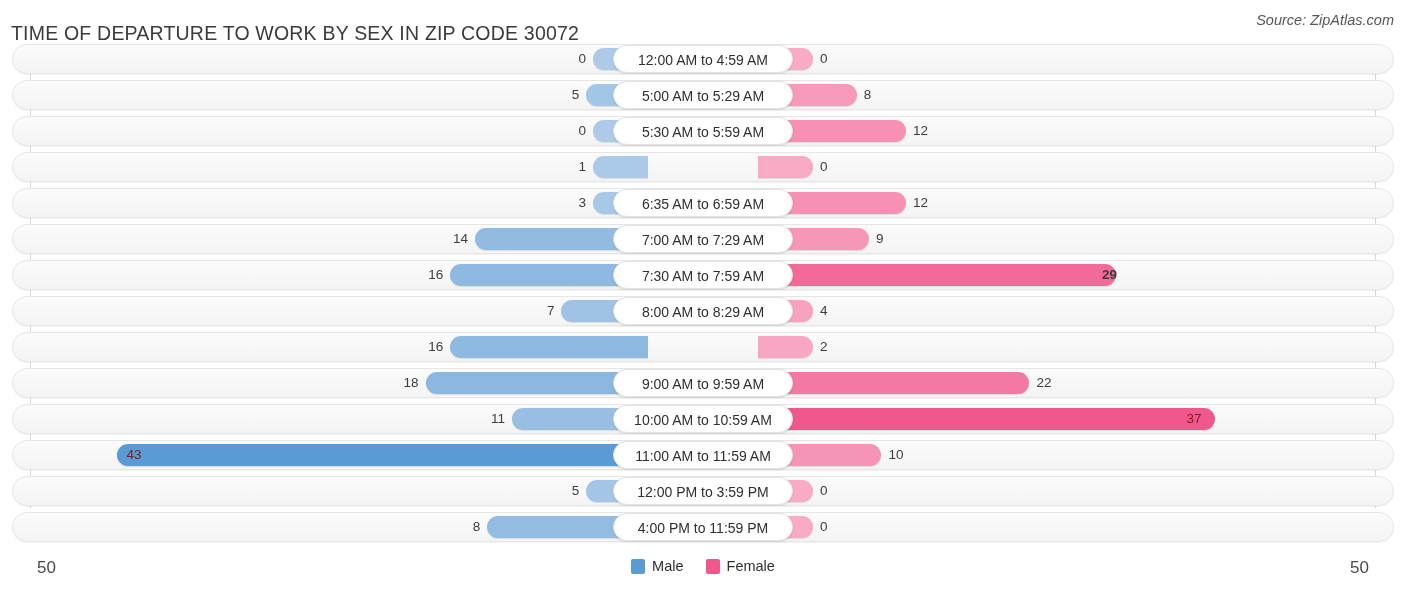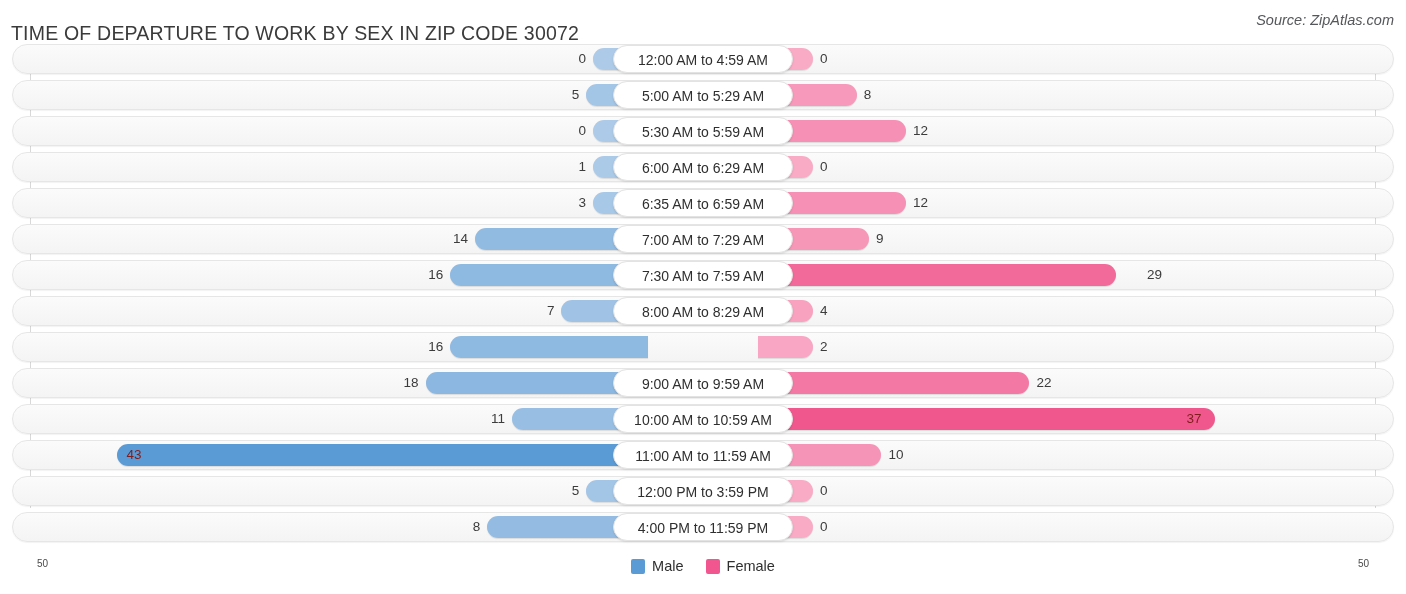--- a/index.html
+++ b/index.html
@@ -141,21 +141,21 @@
   .footer {
     position: absolute;
     left: 0;
     top: 552px;
     width: 1406px;
     height: 42px;
   }
   .axis-label {
     position: absolute;
     top: 6px;
-    font-size: 10px;
+    font-size: 17px;
     color: #4a4a4a;
   }
   .axis-label.l { left: 37px; }
   .axis-label.r { right: 37px; }
 
   .legend {
     position: absolute;
     left: 0;
     right: 0;
     top: 6px;
@@ -213,21 +213,20 @@
         <div class="bar female" style="left: 758px; width: 148.08px; background: rgb(246, 144, 180);"></div>
         <div class="val female-out" style="left: 913.08px;">12</div>
         <div class="pill">5:30 AM to 5:59 AM</div>
       </div>
       <div class="row">
         <div class="track"></div>
         <div class="bar male" style="right: 758px; width: 55px; background: rgb(171, 202, 232);"></div>
         <div class="val male-out" style="right: 820px;">1</div>
         <div class="bar female" style="left: 758px; width: 55px; background: rgb(249, 171, 198);"></div>
         <div class="val female-out" style="left: 820px;">0</div>
-        <div class="pill">6:00 AM to 6:29 AM</div>
       </div>
       <div class="row">
         <div class="track"></div>
         <div class="bar male" style="right: 758px; width: 55px; background: rgb(167, 200, 231);"></div>
         <div class="val male-out" style="right: 820px;">3</div>
         <div class="bar female" style="left: 758px; width: 148.08px; background: rgb(246, 144, 180);"></div>
         <div class="val female-out" style="left: 913.08px;">12</div>
         <div class="pill">6:35 AM to 6:59 AM</div>
       </div>
       <div class="row">
@@ -236,21 +235,21 @@
         <div class="val male-out" style="right: 938.04px;">14</div>
         <div class="bar female" style="left: 758px; width: 111.06px; background: rgb(247, 151, 184);"></div>
         <div class="val female-out" style="left: 876.06px;">9</div>
         <div class="pill">7:00 AM to 7:29 AM</div>
       </div>
       <div class="row">
         <div class="track"></div>
         <div class="bar male" style="right: 758px; width: 197.76px; background: rgb(142, 185, 225);"></div>
         <div class="val male-out" style="right: 962.76px;">16</div>
         <div class="bar female" style="left: 758px; width: 357.86px; background: rgb(242, 106, 153);"></div>
-        <div class="val female-out" style="left: 1147px;">29</div>
+        <div class="val female-out" style="left: 1102px; font-weight: bold;">29</div>
         <div class="pill">7:30 AM to 7:59 AM</div>
       </div>
       <div class="row">
         <div class="track"></div>
         <div class="bar male" style="right: 758px; width: 86.52px; background: rgb(160, 195, 229);"></div>
         <div class="val male-out" style="right: 851.52px;">7</div>
         <div class="bar female" style="left: 758px; width: 55px; background: rgb(248, 162, 192);"></div>
         <div class="val female-out" style="left: 820px;">4</div>
         <div class="pill">8:00 AM to 8:29 AM</div>
       </div>

